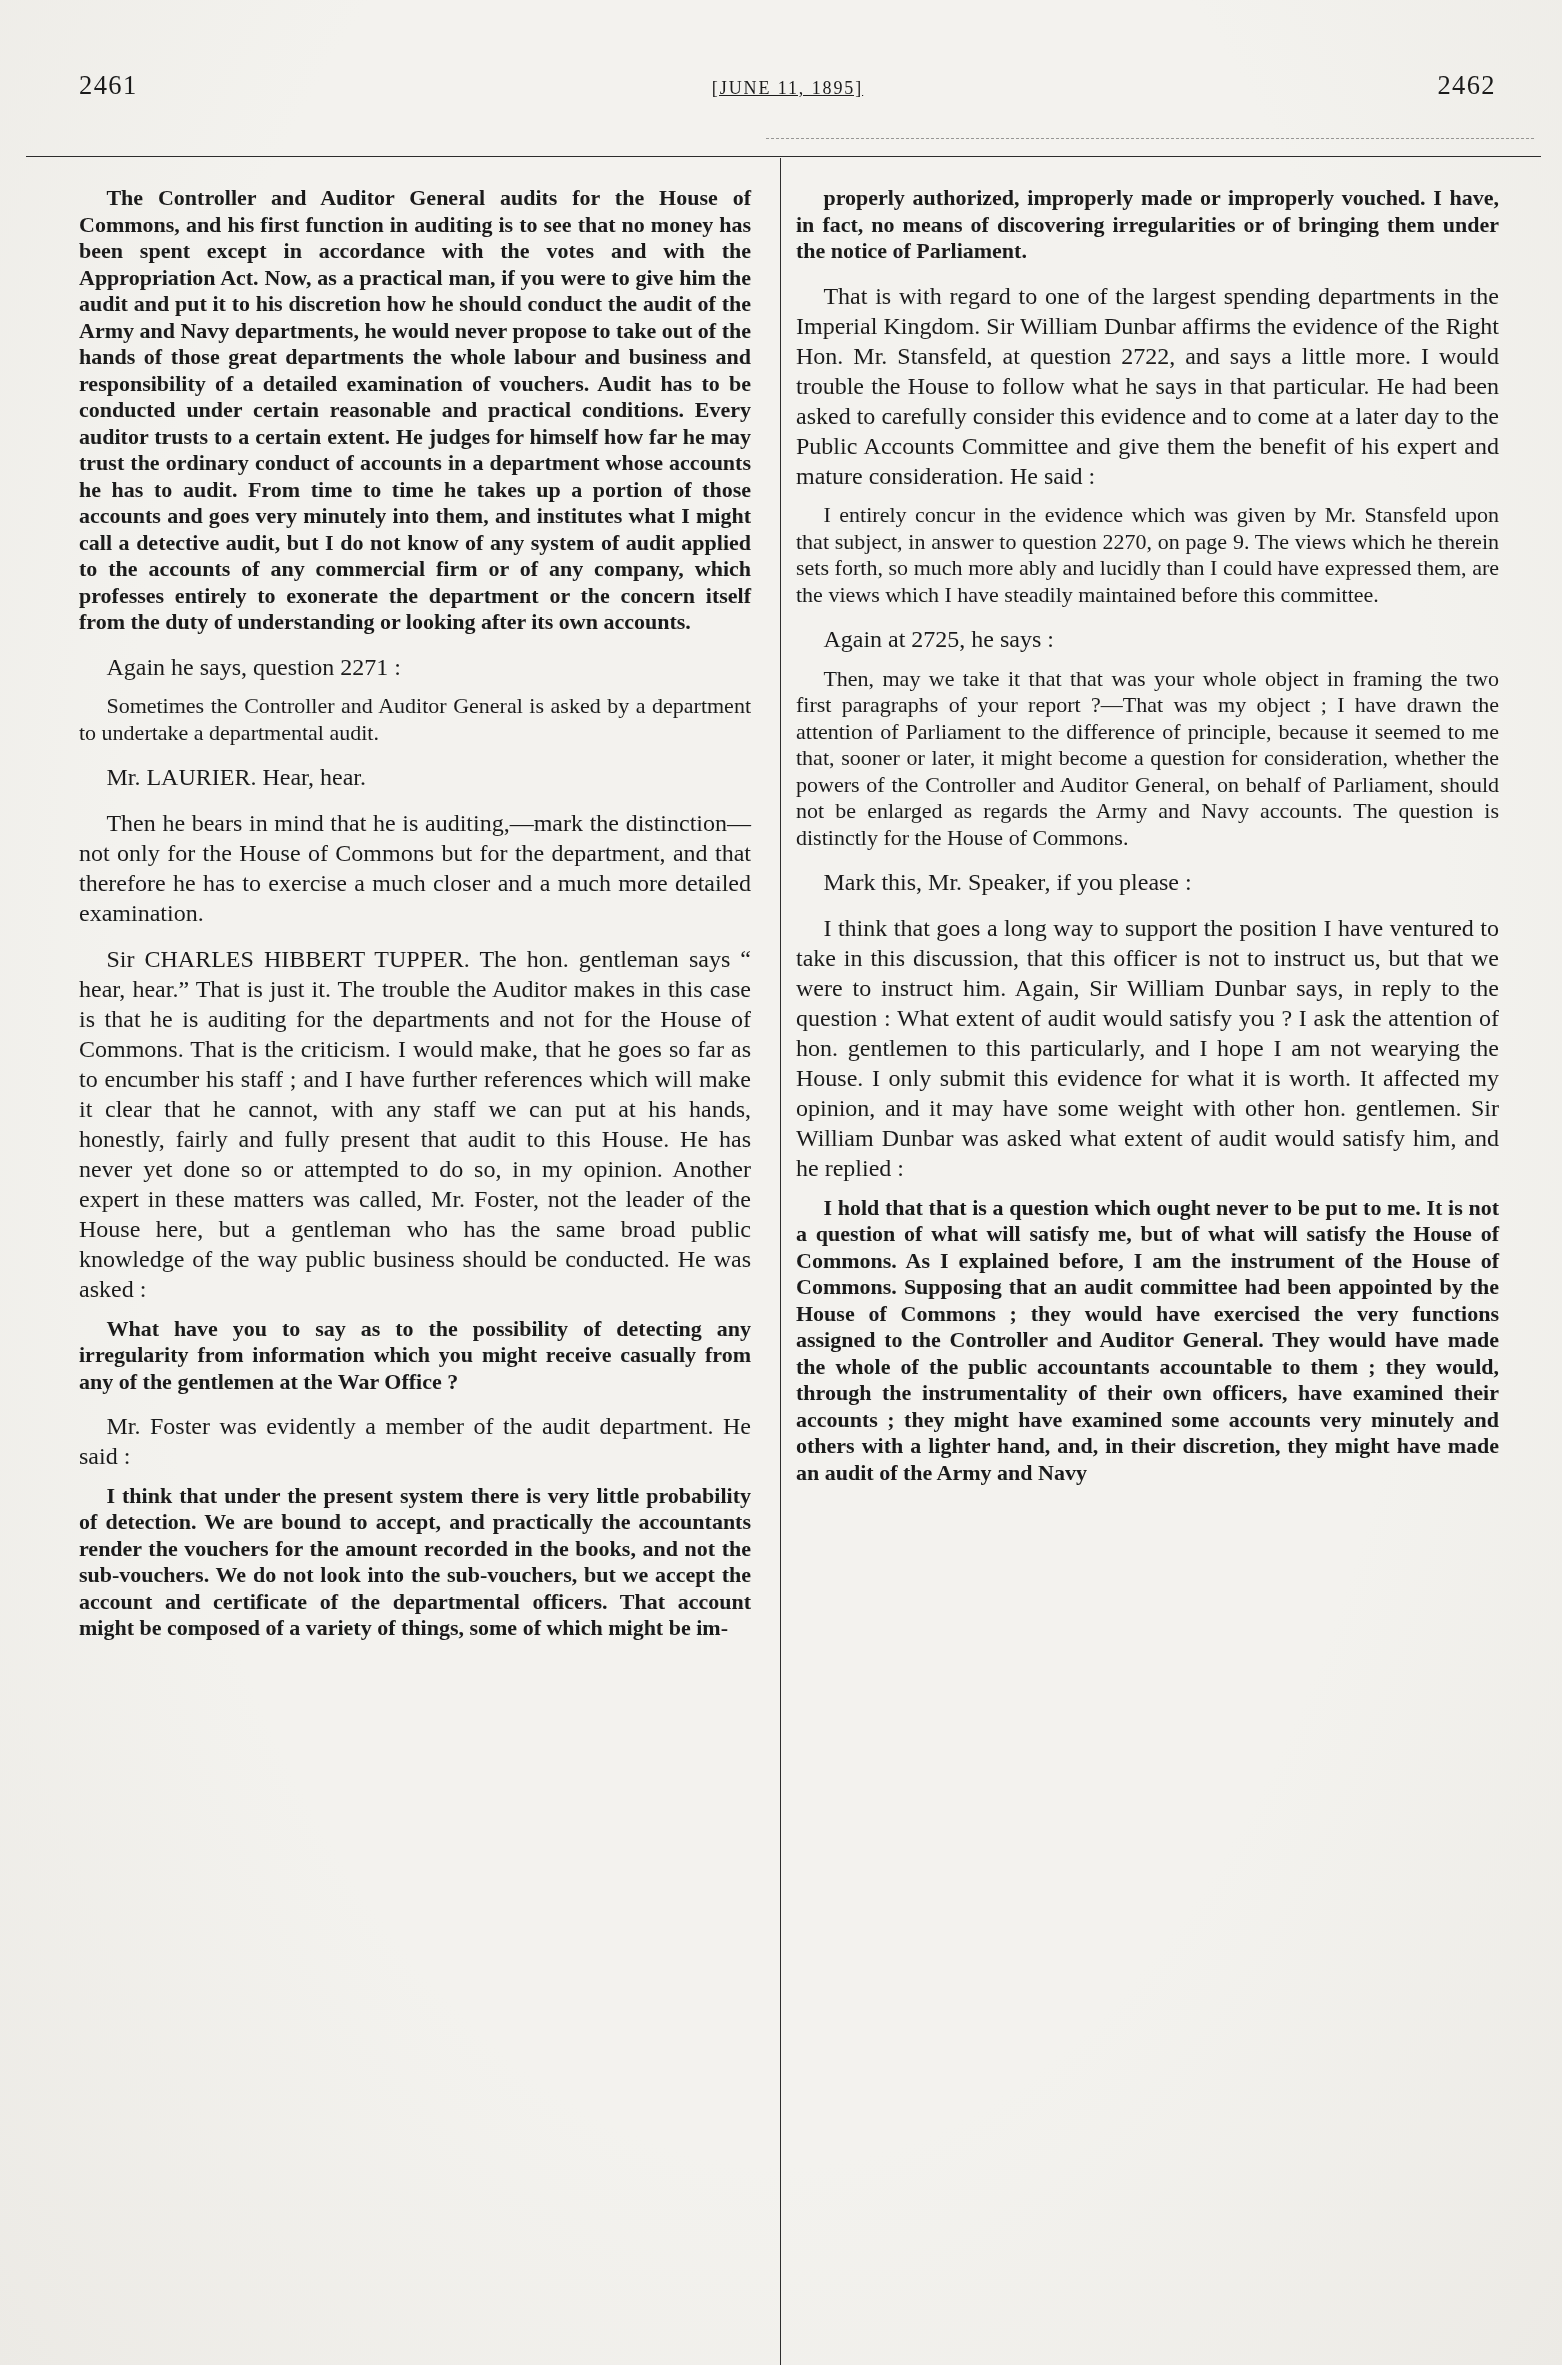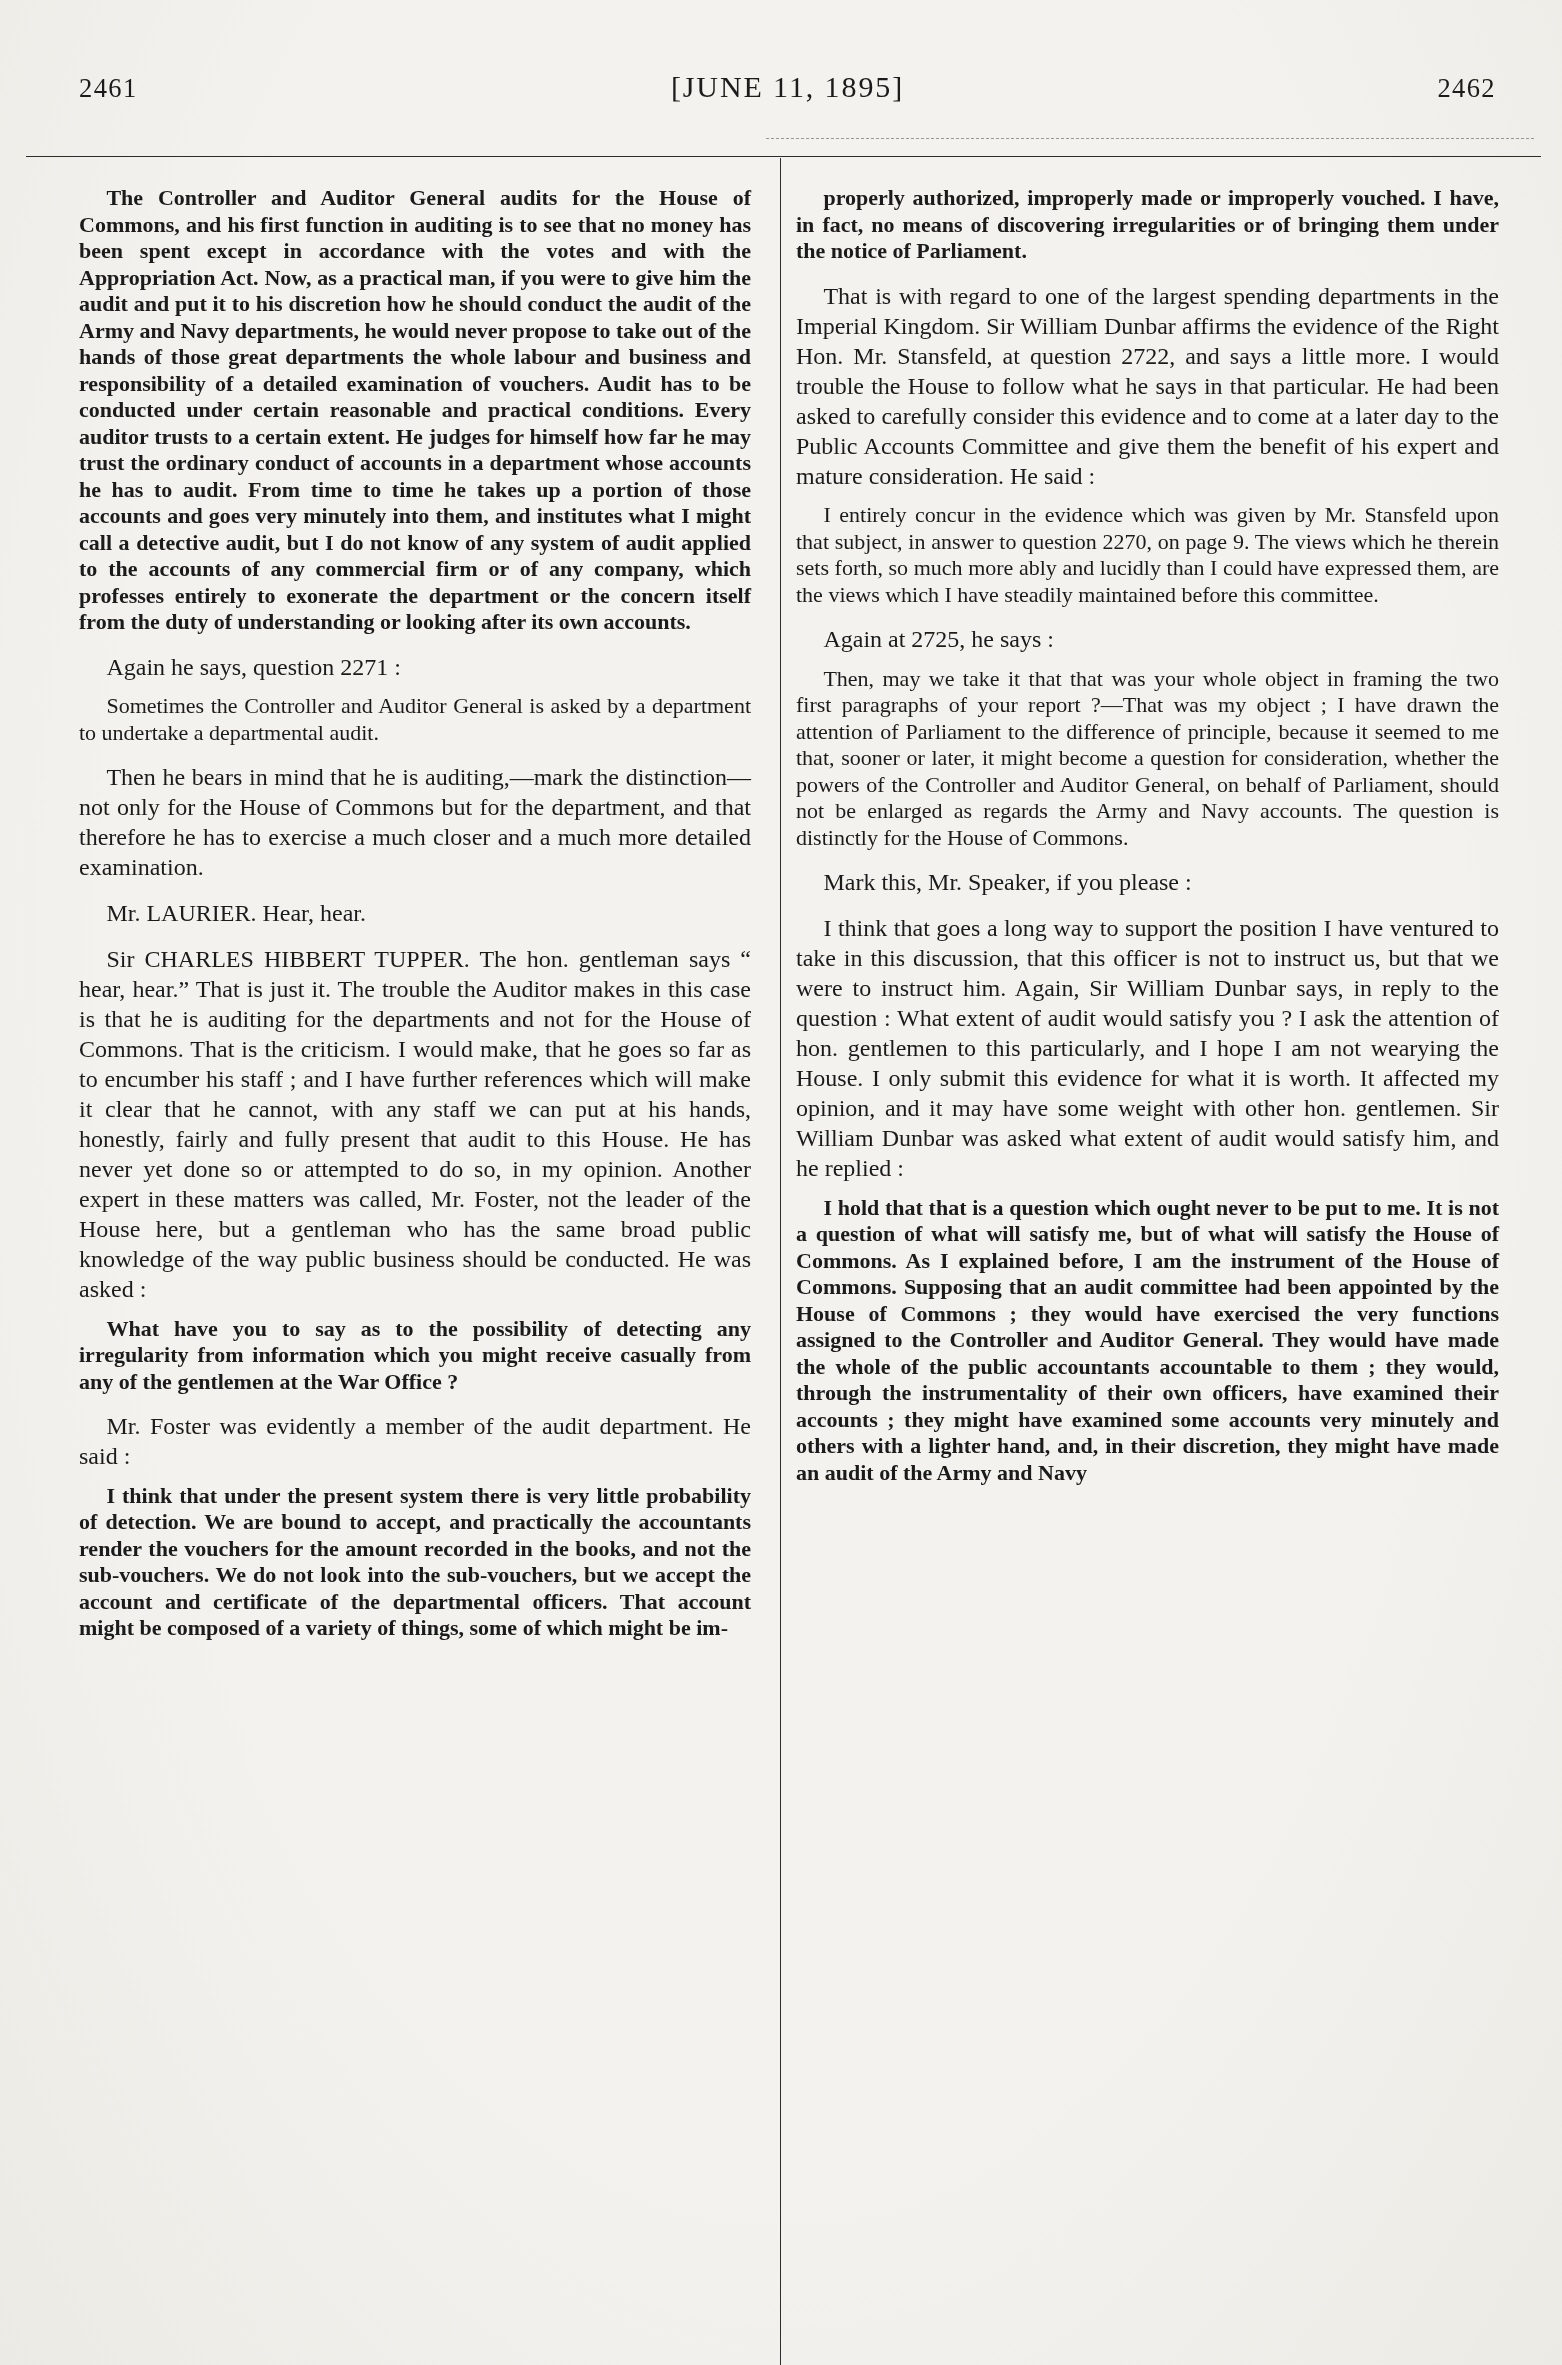--- a/index.html
+++ b/index.html
@@ -16,21 +16,21 @@
   .header {
     position: absolute;
     top: 70px; left: 79px; right: 66px;
     display: flex;
     align-items: baseline;
     justify-content: space-between;
     font-size: 26.5px;
     gap: 30px;
   }
   .page-num { letter-spacing: 1.4px; }
-  .header-date { font-size: 30px; letter-spacing: 1.9px; }
+  .header-date { font-size: 18px; letter-spacing: 1.9px; text-decoration: underline; }
   .top-dashes {
     position: absolute;
     top: 138px; left: 766px; right: 28px;
     border-top: 1.4px dashed rgba(40,40,40,.45);
   }
   .header-rule {
     position: absolute;
     top: 156px; left: 26px; right: 21px;
     border-top: 1.9px solid #2c2c2c;
   }
@@ -79,22 +79,22 @@
   <div class="top-dashes"></div>
   <div class="header-rule"></div>
   <div class="column-divider"></div>
 
   <div class="columns">
 
     <div class="col col-left">
       <p class="quote bold noindent">The Controller and Auditor General audits for the House of Commons, and his first function in auditing is to see that no money has been spent except in accordance with the votes and with the Appropriation Act. Now, as a practical man, if you were to give him the audit and put it to his discretion how he should conduct the audit of the Army and Navy departments, he would never propose to take out of the hands of those great departments the whole labour and business and responsibility of a detailed examination of vouchers. Audit has to be conducted under certain reasonable and practical conditions. Every auditor trusts to a certain extent. He judges for himself how far he may trust the ordinary conduct of accounts in a department whose accounts he has to audit. From time to time he takes up a portion of those accounts and goes very minutely into them, and institutes what I might call a detective audit, but I do not know of any system of audit applied to the accounts of any commercial firm or of any company, which professes entirely to exonerate the department or the concern itself from the duty of understanding or looking after its own accounts.</p>
       <p class="speech">Again he says, question 2271 :</p>
       <p class="quote">Sometimes the Controller and Auditor General is asked by a department to undertake a departmental audit.</p>
+      <p class="speech">Mr. LAURIER.  Hear, hear.</p>
       <p class="speech">Then he bears in mind that he is auditing,—mark the distinction—not only for the House of Commons but for the department, and that therefore he has to exercise a much closer and a much more detailed examination.</p>
-      <p class="speech">Mr. LAURIER.  Hear, hear.</p>
       <p class="speech">Sir CHARLES HIBBERT TUPPER.  The hon. gentleman says “ hear, hear.”  That is just it.  The trouble the Auditor makes in this case is that he is auditing for the departments and not for the House of Commons.  That is the criticism. I would make, that he goes so far as to encumber his staff ; and I have further references which will make it clear that he cannot, with any staff we can put at his hands, honestly, fairly and fully present that audit to this House.  He has never yet done so or attempted to do so, in my opinion.  Another expert in these matters was called, Mr. Foster, not the leader of the House here, but a gentleman who has the same broad public knowledge of the way public business should be conducted.  He was asked :</p>
       <p class="quote bold">What have you to say as to the possibility of detecting any irregularity from information which you might receive casually from any of the gentlemen at the War Office ?</p>
       <p class="speech">Mr. Foster was evidently a member of the audit department.  He said :</p>
       <p class="quote bold">I think that under the present system there is very little probability of detection.  We are bound to accept, and practically the accountants render the vouchers for the amount recorded in the books, and not the sub-vouchers.  We do not look into the sub-vouchers, but we accept the account and certificate of the departmental officers.  That account might be composed of a variety of things, some of which might be im-</p>
     </div>
 
     <div class="col col-right">
       <p class="quote bold noindent">properly authorized, improperly made or improperly vouched.  I have, in fact, no means of discovering irregularities or of bringing them under the notice of Parliament.</p>
       <p class="speech">That is with regard to one of the largest spending departments in the Imperial Kingdom.  Sir William Dunbar affirms the evidence of the Right Hon. Mr. Stansfeld, at question 2722, and says a little more.  I would trouble the House to follow what he says in that particular.  He had been asked to carefully consider this evidence and to come at a later day to the Public Accounts Committee and give them the benefit of his expert and mature consideration.  He said :</p>
       <p class="quote">I entirely concur in the evidence which was given by Mr. Stansfeld upon that subject, in answer to question 2270, on page 9.  The views which he therein sets forth, so much more ably and lucidly than I could have expressed them, are the views which I have steadily maintained before this committee.</p>

